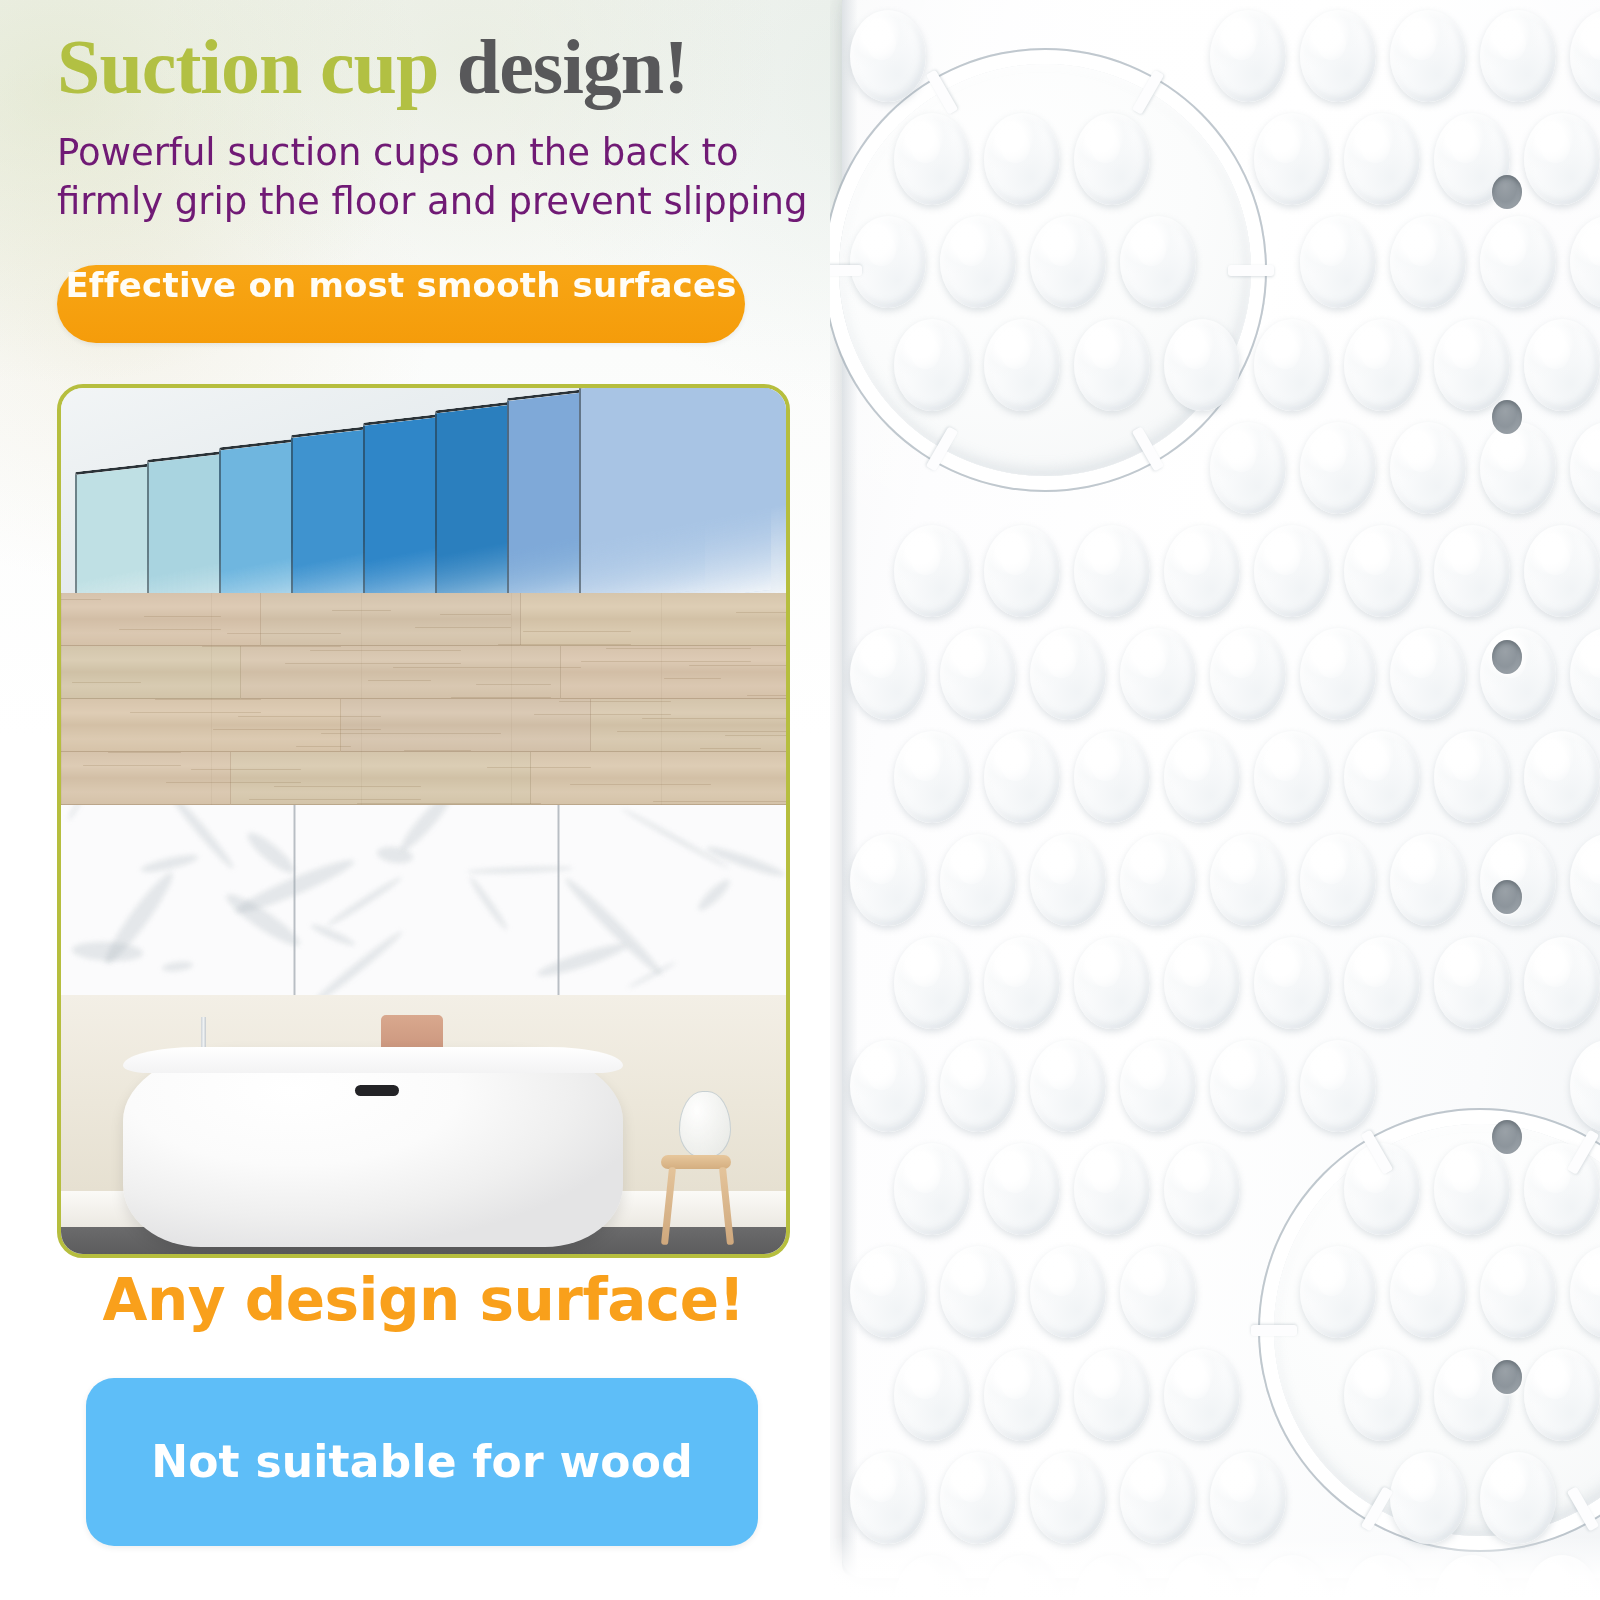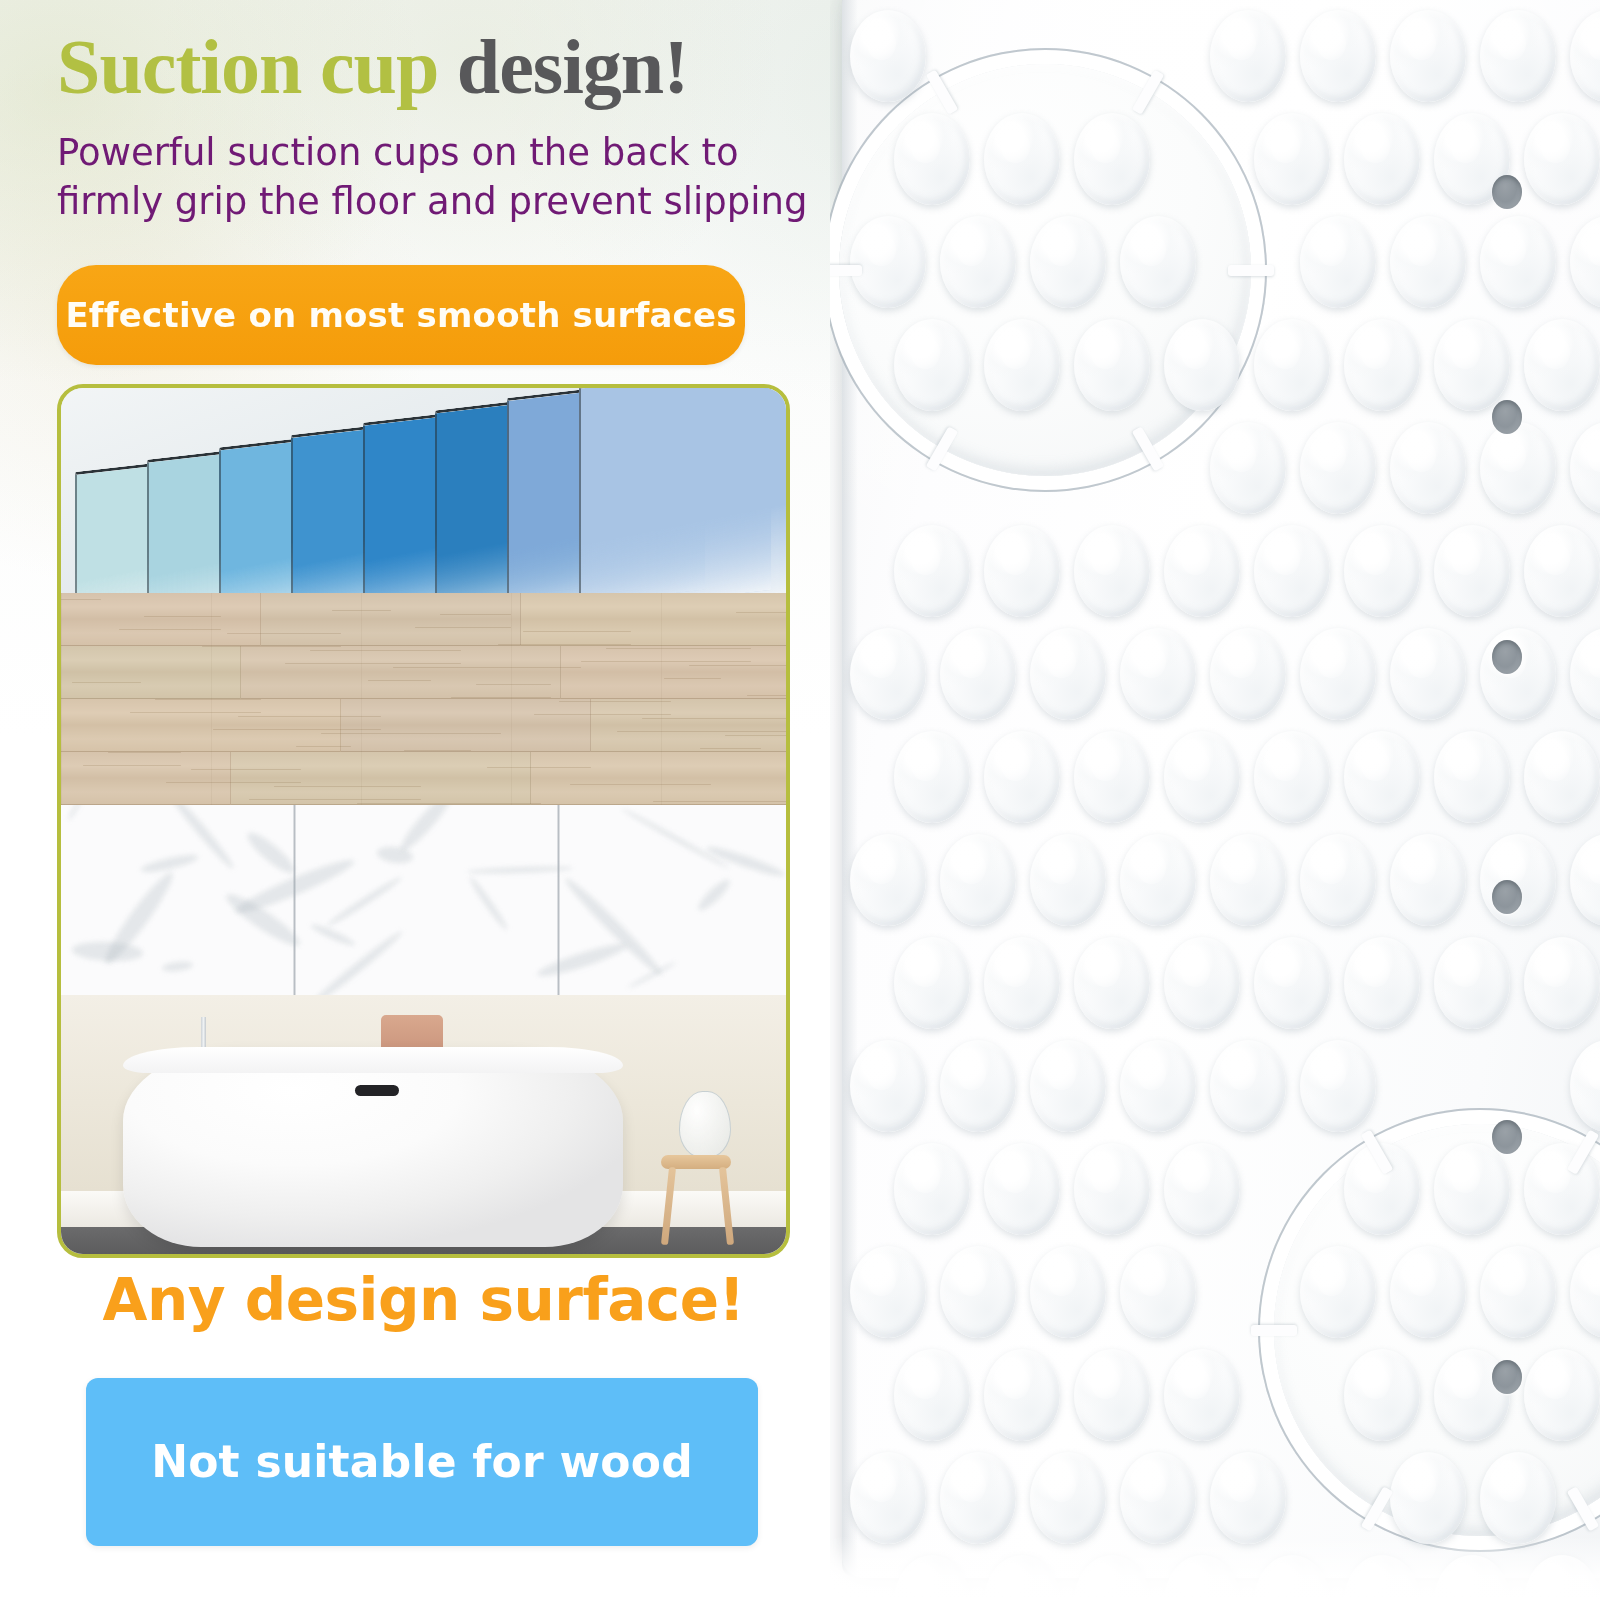--- a/index.html
+++ b/index.html
@@ -27,23 +27,23 @@
   .headline { position:absolute; left:57px; top:12px; width:770px;
     font-family:Liberation Serif, serif;
     font-size:78px; font-weight:700; letter-spacing:-1px; line-height:1;
     white-space:nowrap;margin-top:16px; }
   .headline .hl-a { color:#B2C043; }
   .headline .hl-b { color:#58585A; }
 
   .subhead { position:absolute; left:57px; top:128px; width:760px;
     font-size:37px; line-height:1.33; color:#701a75; font-weight:400; }
 
-  .pill-orange { position:absolute; left:57px; top:265px; width:688px; height:100px;
+  .pill-orange { position:absolute; left:57px; top:265px; width:688px; height:78px;
     background:linear-gradient(180deg,#F8A615 0%,#F59C0A 100%);
-    border-radius:39px; display:flex; align-items:center; justify-content:center;
+    border-radius:39px; display:flex; justify-content:center;
     box-shadow:0 2px 5px rgba(0,0,0,.07); }
   .pill-orange span { color:#fffdf6; font-size:34px; font-weight:700; letter-spacing:.2px; }
 
   
   #collage { position:absolute; left:57px; top:384px; width:733px; height:874px;
     border:4px solid #B6BE3E; border-radius:26px; overflow:hidden;
     background:#e9eef0; }
   .strip { position:absolute; left:0; width:100%; overflow:hidden; }
 
   
@@ -102,21 +102,21 @@
     background:radial-gradient(ellipse at 34% 28%,rgba(255,255,255,.95),rgba(226,232,234,.62));
     border:1px solid rgba(186,196,200,.75);
     border-radius:46% 46% 50% 50% / 58% 58% 44% 44%; }
 
   
   .caption-orange { position:absolute; left:57px; top:1266px; width:733px;
     text-align:center; font-size:58px; font-weight:700; color:#F9A01B;
     letter-spacing:-.5px; white-space:nowrap; }
 
   .pill-blue { position:absolute; left:86px; top:1378px; width:672px; height:168px;
-    background:#5EBEF8; border-radius:12px;
+    background:#5EBEF8; border-radius:28px;
     display:flex; flex-direction:column; align-items:center; justify-content:center;
     box-shadow:0 2px 6px rgba(0,0,0,.07); }
   .pill-blue span { color:#ffffff; font-size:44px; font-weight:700; line-height:1.28;
     letter-spacing:.2px; }
 
   
   #mat-area { position:absolute; left:830px; top:0; width:770px; height:1600px; z-index:4;
     overflow:hidden; }
   #mat-body { position:absolute; left:12px; top:-22px; width:784px; height:1600px;
     background:

